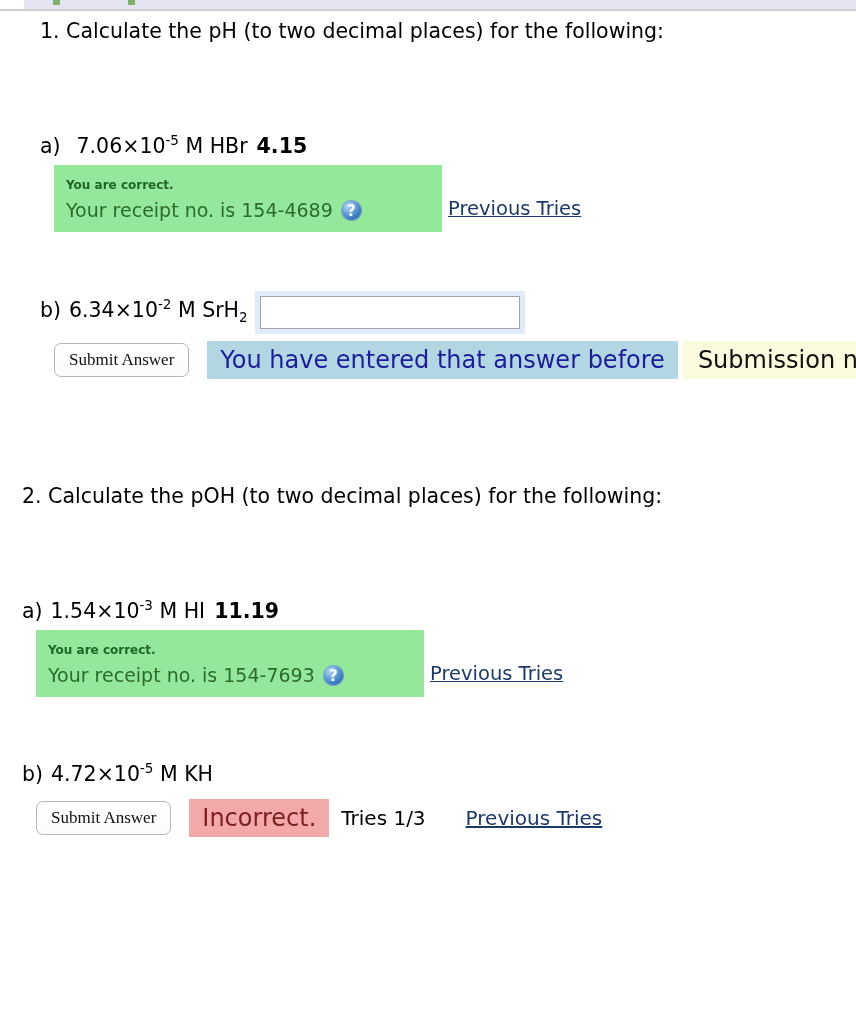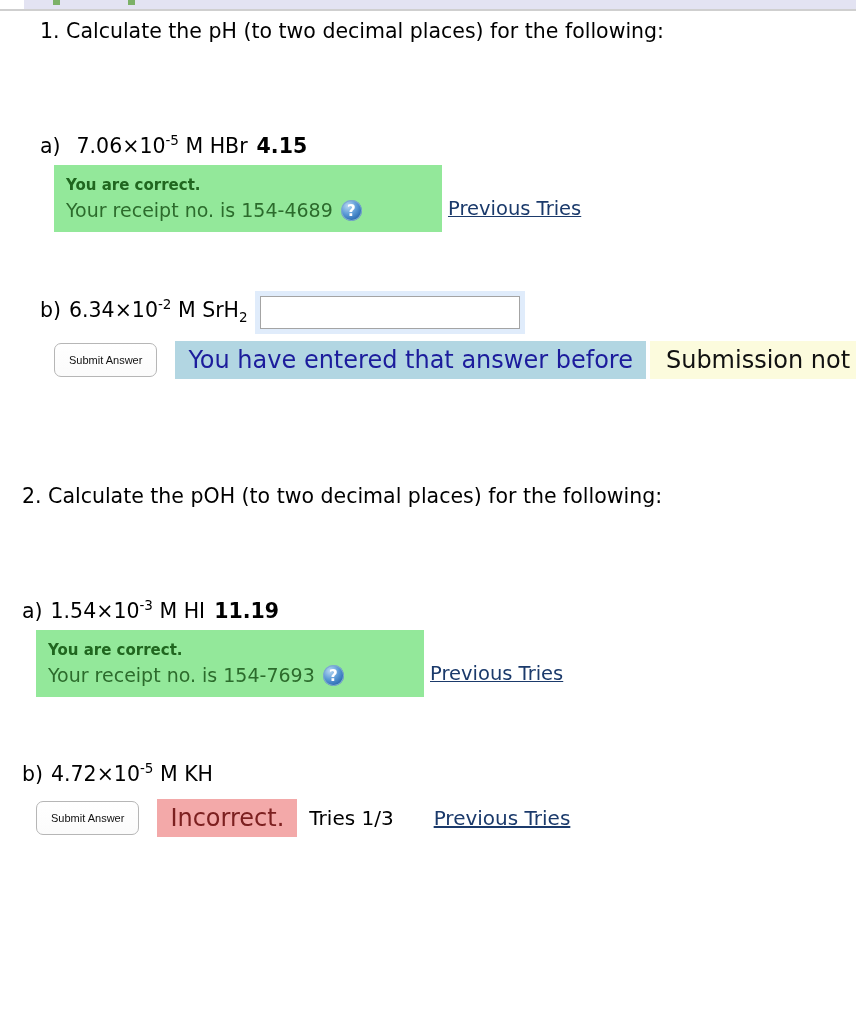--- a/index.html
+++ b/index.html
@@ -91,21 +91,21 @@
     align-items: flex-start;
     margin-left: 14px;
   }
   .correctbox {
     background: #93e89a;
     padding: 8px 12px 9px 12px;
     box-sizing: border-box;
     width: 388px;
   }
   .correctbox .line1 {
-    font-size: 15px;
+    font-size: 12px;
     line-height: 25px;
     font-weight: bold;
     color: #20661f;
   }
   .correctbox .line2 {
     font-size: 19px;
     line-height: 25px;
     color: #2c6b2c;
     display: flex;
     align-items: center;
@@ -171,22 +171,22 @@
 
   
   .submitrow {
     display: flex;
     align-items: stretch;
     margin-left: 14px;
     margin-top: 12px;
     height: 38px;
   }
   .submitbtn {
-    font-family: Liberation Sans, sans-serif;
-    font-size: 11px;
+    font-family: Liberation Serif, serif;
+    font-size: 17px;
     color: #111;
     background: linear-gradient(#ffffff, #fbfbfb);
     border: 1px solid #b6b6b6;
     border-radius: 7px;
     padding: 0 14px;
     height: 34px;
     align-self: center;
     cursor: pointer;
     white-space: nowrap;
   }

